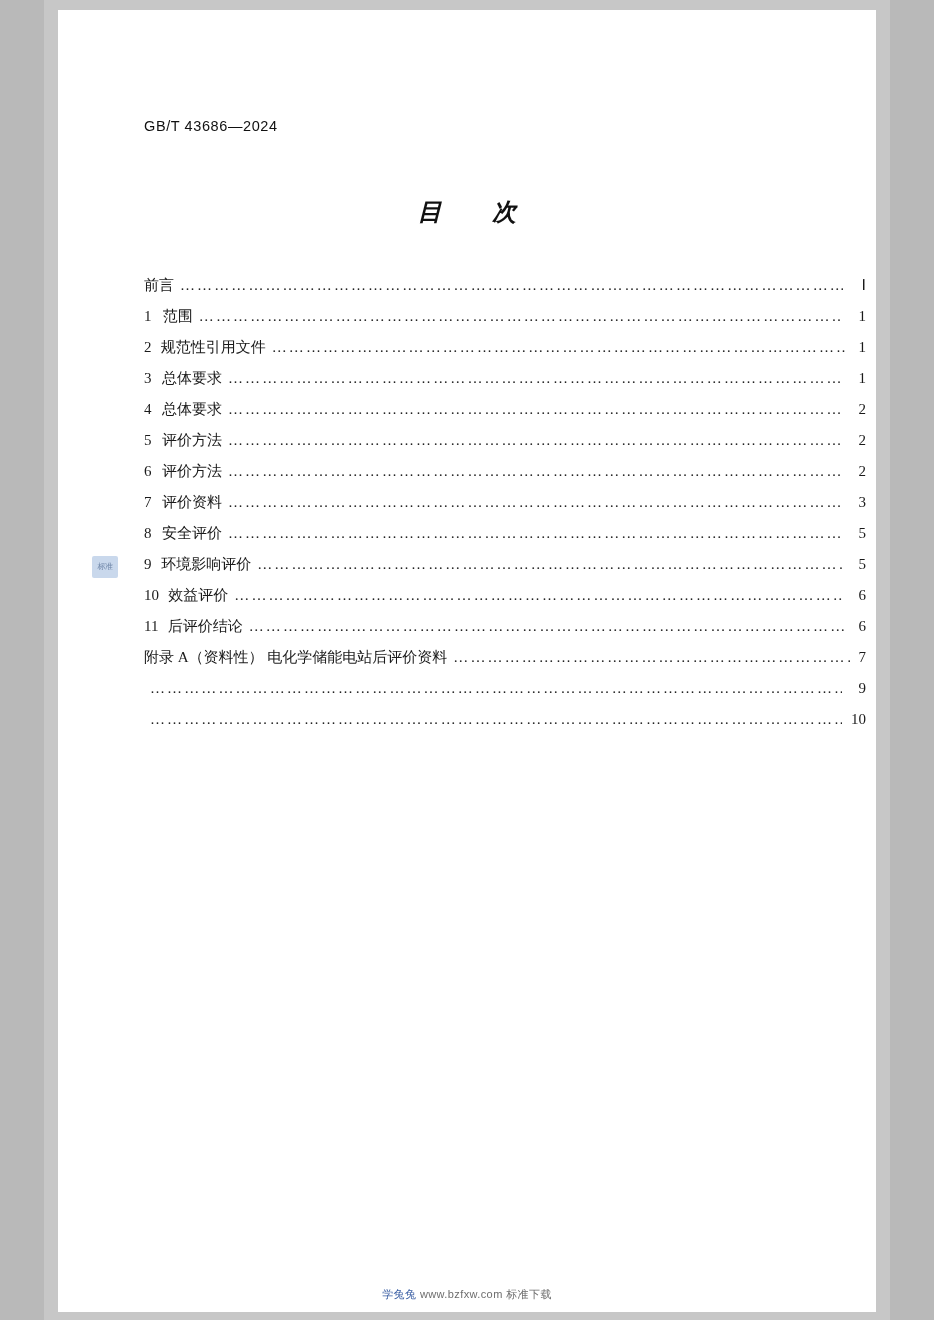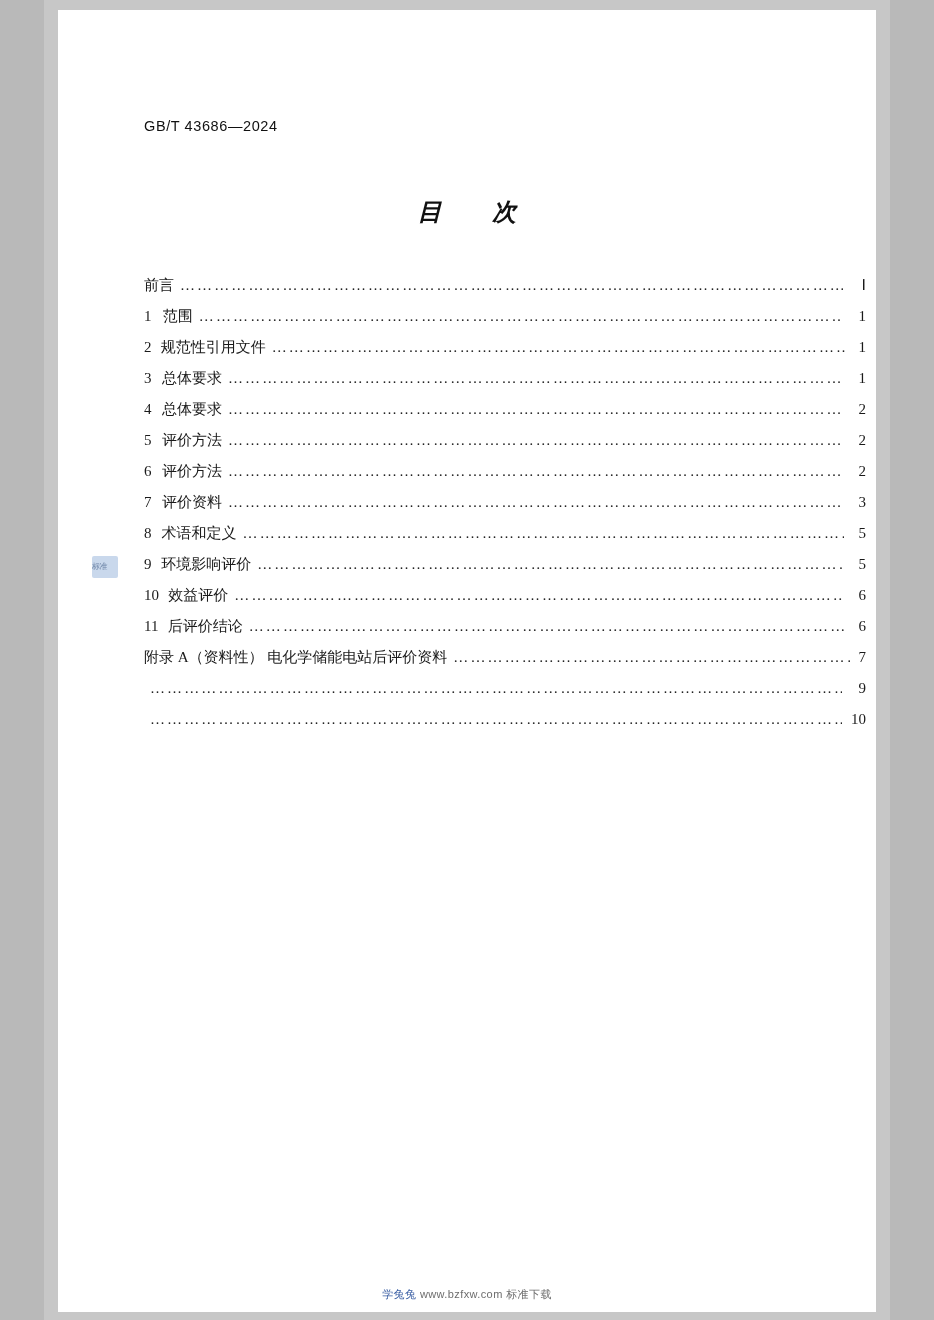--- a/index.html
+++ b/index.html
@@ -88,20 +88,21 @@
     position: absolute;
     left: 48px;
     top: 556px;
     width: 26px;
     height: 22px;
     background: #c9d8ec;
     border-radius: 2px;
     font-family: "Liberation Sans", sans-serif;
     font-size: 8px;
     color: #6f86a8;
+    text-align: center;
     line-height: 22px;
     letter-spacing: -0.5px;
     overflow: hidden;
   }
   .footer {
     position: absolute;
     left: 0;
     right: 0;
     bottom: 18px;
     text-align: center;
@@ -194,21 +195,21 @@
 
     <div class="toc-row">
       <span class="num w1">7</span>
       <span class="label">评价资料</span>
       <span class="leader">……………………………………………………………………………………………………………………</span>
       <span class="pageno">3</span>
     </div>
 
     <div class="toc-row">
       <span class="num w1">8</span>
-      <span class="label">术语和定义</span>
+      <span class="label">安全评价</span>
       <span class="leader">……………………………………………………………………………………………………………………</span>
       <span class="pageno">5</span>
     </div>
 
     <div class="toc-row">
       <span class="num w1">9</span>
       <span class="label">环境影响评价</span>
       <span class="leader">……………………………………………………………………………………………………………………</span>
       <span class="pageno">5</span>
     </div>

